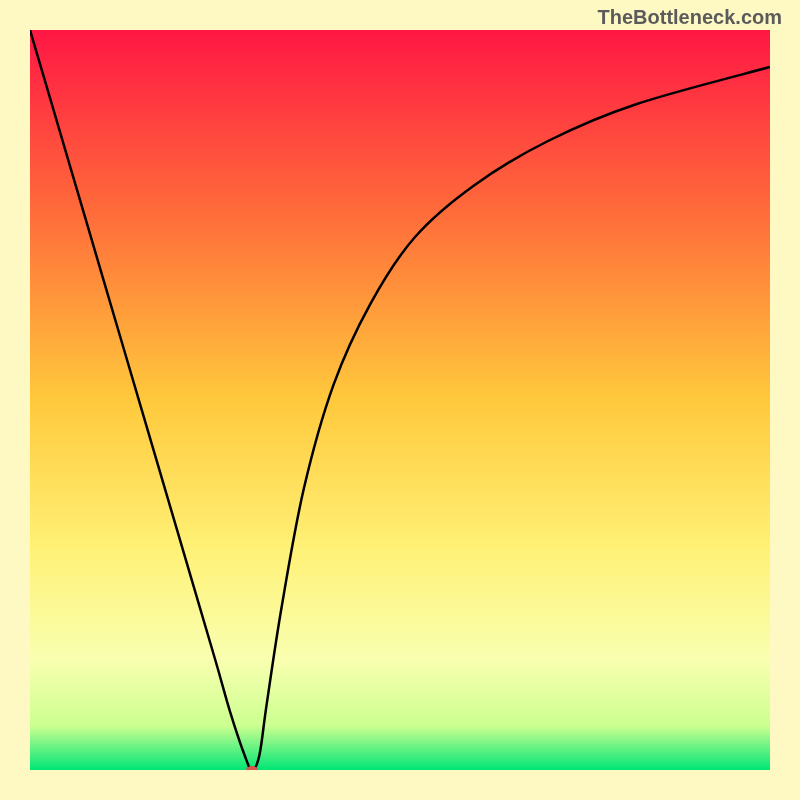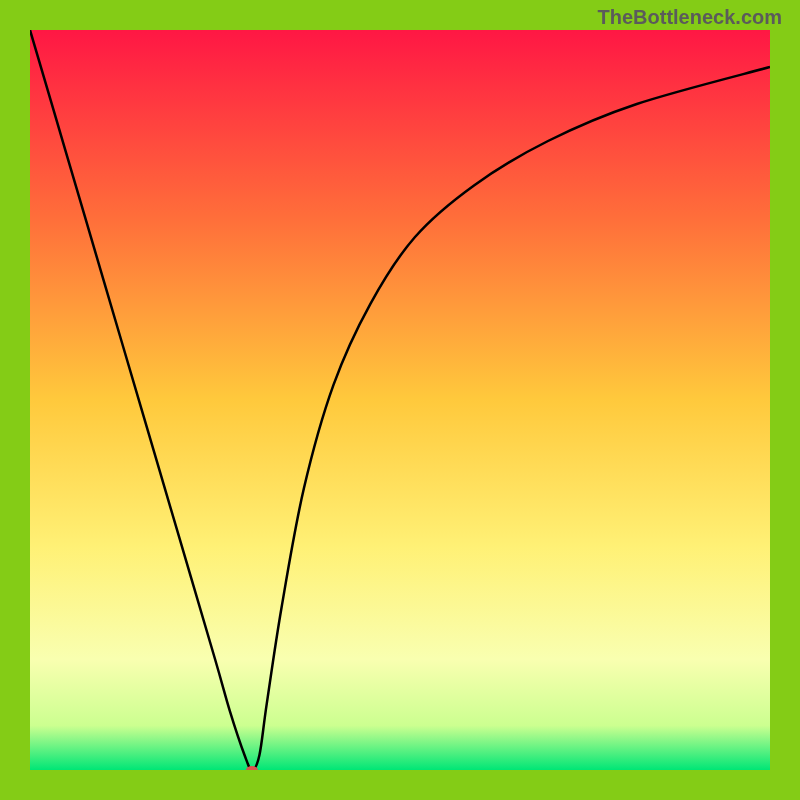--- a/index.html
+++ b/index.html
@@ -8,21 +8,21 @@
     background: #000;
     width: 800px;
     height: 800px;
     overflow: hidden;
     font-family: Arial, sans-serif;
   }
   .container {
     position: relative;
     width: 800px;
     height: 800px;
-    background: #84cc16;
+    background: #fef9c3;
   }
   .watermark {
     position: absolute;
     top: 6px;
     right: 18px;
     font-size: 20px;
     color: #5b5b5b;
     font-weight: 600;
     font-family: Arial, sans-serif;
     z-index: 10;

